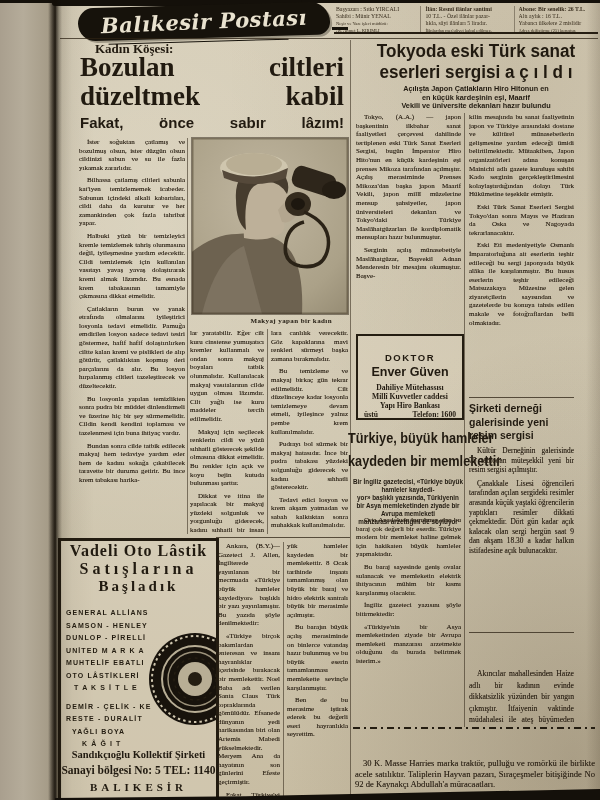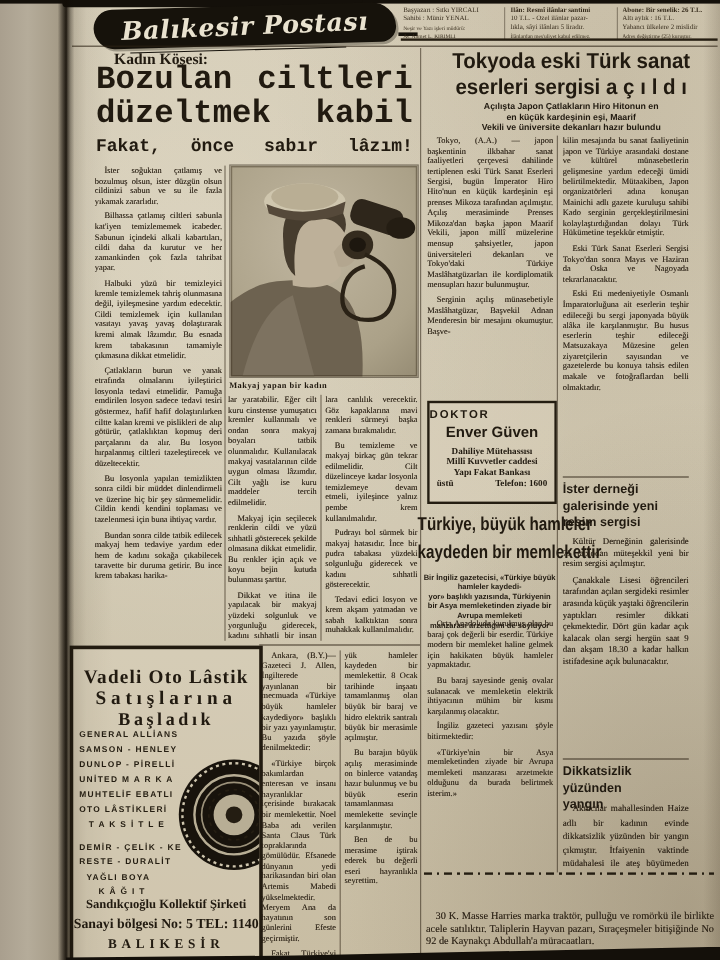--- a/index.html
+++ b/index.html
@@ -23,21 +23,21 @@
   #bottom-wedge{left:55px;top:789px;width:545px;height:11px;background:#14100a;
     clip-path:polygon(0 100%,0 82%,35% 66%,100% 0,100% 100%);}
   .col{font:7px/8.6px "Liberation Serif",serif;text-align:justify;color:#2e2418;overflow:hidden;
     text-shadow:0 0 .3px rgba(46,36,24,.55);}
   .col p{margin:0 0 4px;text-indent:8px;}
   .col p.ni{text-indent:0;}
   .vr{position:absolute;width:1px;background:rgba(45,35,20,.55);}
   .hr{position:absolute;height:1px;background:rgba(45,35,20,.75);}
   .serifhead{font-family:"Liberation Serif",serif;font-weight:bold;color:#211a10;text-align:right;}
   .sanshead{font-family:"Liberation Sans",sans-serif;font-weight:bold;color:#211a10;}
-  .stretch{text-align:justify;text-align-last:justify;font-family:Liberation Mono, monospace;}
+  .stretch{text-align:justify;text-align-last:justify;}
   .mini{font:5.8px/7px "Liberation Serif",serif;color:#382d1d;}
   .mini div{white-space:nowrap;overflow:hidden;}
 </style>
 </head>
 <body>
 
 <div id="canvas">
   <div class="abs" id="left-strip"></div>
   <div class="abs" id="paper"></div>
   <div class="abs" id="top-dark"></div>
@@ -76,21 +76,21 @@
   <div class="abs serifhead" style="left:95px;top:41px;font-size:13px">Kadın Köşesi:</div>
   <div class="abs serifhead stretch" style="left:80px;top:53px;width:264px;font-size:27px;line-height:28px">Bozulan ciltleri</div>
   <div class="abs serifhead stretch" style="left:80px;top:82px;width:264px;font-size:27px;line-height:28px">düzeltmek kabil</div>
   <div class="abs sanshead stretch" style="left:80px;top:114px;width:264px;font-size:15px">Fakat, önce sabır lâzım!</div>
 
   <div class="abs col" style="left:79px;top:138px;width:106px;height:396px">
     <p>İster soğuktan çatlamış ve bozulmuş olsun, ister düzgün olsun cildinizi sabun ve su ile fazla yıkamak zararlıdır.</p>
     <p>Bilhassa çatlamış ciltleri sabunla kat'iyen temizlememek icabeder. Sabunun içindeki alkali kabartıları, cildi daha da kurutur ve her zamankinden çok fazla tahribat yapar.</p>
     <p>Halbuki yüzü bir temizleyici kremle temizlemek tahriş olunmasına değil, iyileşmesine yardım edecektir. Cildi temizlemek için kullanılan vasıtayı yavaş yavaş dolaştırarak kremi almak lâzımdır. Bu esnada krem tabakasının tamamiyle çıkmasına dikkat etmelidir.</p>
     <p>Çatlakların burun ve yanak etrafında olmalarını iyileştirici losyonla tedavi etmelidir. Pamuğa emdirilen losyon sadece tedavi tesiri göstermez, hafif hafif dolaştırılırken ciltte kalan kremi ve pislikleri de alıp götürür, çatlaklıktan kopmuş deri parçalarını da alır. Bu losyon hırpalanmış ciltleri tazeleştirecek ve düzeltecektir.</p>
-    <p>Bu losyonla yapılan temizlikten sonra cildi bir müddet dinlendirmeli ve üzerine hiç bir şey sürmemelidir. Cildin kendi kendini toplaması ve tazelenmesi için buna ihtiyaç vardır.</p>
+    <p>Bu losyonla yapılan temizlikten sonra pudra bir müddet dinlendirmeli ve üzerine hiç bir şey sürmemelidir. Cildin kendi kendini toplaması ve tazelenmesi için buna ihtiyaç vardır.</p>
     <p>Bundan sonra cilde tatbik edilecek makyaj hem tedaviye yardım eder hem de kadını sokağa çıkabilecek taravette bir duruma getirir. Bu ince krem tabakası harika-</p>
   </div>
   <div class="vr" style="left:187px;top:138px;height:396px"></div>
 
   <div class="abs" style="left:191px;top:137px;width:156px;height:176px;border:1px solid rgba(40,30,18,.5);overflow:hidden">
     <svg width="156" height="176" viewBox="0 0 156 176">
       <defs>
         <radialGradient id="pbg" cx="45%" cy="35%" r="85%">
           <stop offset="0%" stop-color="#c0b6a0"></stop>
             <stop offset="70%" stop-color="#aba188"></stop>
@@ -115,40 +115,40 @@
       <rect x="100" y="32" width="44" height="22" rx="8" transform="rotate(18 122 43)" fill="#2e261b"></rect>
       <ellipse cx="142" cy="52" rx="12" ry="9" fill="#241d13"></ellipse>
       <ellipse cx="106" cy="66" rx="13" ry="12" fill="#342b1e"></ellipse>
       <ellipse cx="106" cy="66" rx="7" ry="6" fill="#1d170f"></ellipse>
 
       <path d="M112,74 Q140,86 136,110 Q132,132 108,128 Q90,124 94,104 Q97,88 112,84" fill="none" stroke="#2a2216" stroke-width="3.5"></path>
 
       <rect width="156" height="176" fill="none" stroke="rgba(60,48,30,.45)" stroke-width="3"></rect>
     </svg>
   </div>
-  <div class="abs serifhead" style="left:191px;top:317px;width:156px;font-size:7px;text-align:left;letter-spacing:.4px">Makyaj yapan bir kadın</div>
+  <div class="abs serifhead" style="left:176px;top:317px;width:156px;font-size:7px;text-align:right;letter-spacing:.4px">Makyaj yapan bir kadın</div>
 
   <div class="abs col" style="left:190px;top:329px;width:74px;height:205px">
     <p class="ni">lar yaratabilir. Eğer cilt kuru cinstense yumuşatıcı kremler kullanmalı ve ondan sonra makyaj boyaları tatbik olunmalıdır. Kullanılacak makyaj vasıtalarının cilde uygun olması lâzımdır. Cilt yağlı ise kuru maddeler tercih edilmelidir.</p>
     <p>Makyaj için seçilecek renklerin cildi ve yüzü sıhhatli gösterecek şekilde olmasına dikkat etmelidir. Bu renkler için açık ve koyu bejin kutuda bulunması şarttır.</p>
     <p>Dikkat ve itina ile yapılacak bir makyaj yüzdeki solgunluk ve yorgunluğu giderecek, kadını sıhhatli bir insan yapacaktır. Göz ve dudakların boyanması da mühimdir. Tatlı bir kırmızı, dudak-</p>
   </div>
   <div class="vr" style="left:267px;top:329px;height:205px"></div>
   <div class="abs col" style="left:271px;top:329px;width:77px;height:205px">
     <p class="ni">lara canlılık verecektir. Göz kapaklarına mavi renkleri sürmeyi başka zamana bırakmalıdır.</p>
     <p>Bu temizleme ve makyaj birkaç gün tekrar edilmelidir. Cilt düzelinceye kadar losyonla temizlemeye devam etmeli, iyileşince yalnız pembe krem kullanılmalıdır.</p>
     <p>Pudrayı bol sürmek bir makyaj hatasıdır. İnce bir pudra tabakası yüzdeki solgunluğu giderecek ve kadını sıhhatli gösterecektir.</p>
     <p>Tedavi edici losyon ve krem akşam yatmadan ve sabah kalktıktan sonra muhakkak kullanılmalıdır.</p>
   </div>
   <div class="hr" style="left:216px;top:537px;width:134px"></div>
 
   <div class="vr" style="left:350px;top:40px;height:755px"></div>
 
   <div class="abs" style="left:58px;top:538px;width:155px;height:258px;border:3px solid #221b10;background:rgba(224,216,196,.35);overflow:hidden">
-    <div class="serifhead" style="margin-top:15px;text-align:center;font-size:16px;letter-spacing:1px">Vadeli Oto Lâstik</div>
+    <div class="serifhead" style="margin-top:1px;text-align:center;font-size:16px;letter-spacing:1px">Vadeli Oto Lâstik</div>
     <div class="serifhead" style="text-align:center;font-size:16px;letter-spacing:4px">Satışlarına</div>
     <div class="serifhead" style="text-align:center;font-size:15px;letter-spacing:3px">Başladık</div>
 
     <div style="position:absolute;left:5px;top:66px;width:96px;font:bold 7px/12.5px 'Liberation Sans',sans-serif;letter-spacing:1.1px;color:#241d11">
       <div>GENERAL  ALLİANS</div>
       <div>SAMSON - HENLEY</div>
       <div>DUNLOP - PİRELLİ</div>
       <div>UNİTED  M A R K A</div>
       <div>MUHTELİF  EBATLI</div>
       <div>OTO  LÂSTİKLERİ</div>
@@ -200,25 +200,25 @@
     <p>Serginin açılış münasebetiyle Maslâhatgüzar, Başvekil Adnan Menderesin bir mesajını okumuştur. Başve-</p>
   </div>
   <div class="vr" style="left:464px;top:113px;height:614px"></div>
   <div class="abs col" style="left:469px;top:113px;width:105px;height:280px">
     <p class="ni">kilin mesajında bu sanat faaliyetinin japon ve Türkiye arasındaki dostane ve kültürel münasebetlerin gelişmesine yardım edeceği ümidi belirtilmektedir. Mütaakiben, Japon organizatörleri adına konuşan Mainichi adlı gazete kuruluşu sahibi Kado serginin gerçekleştirilmesini kolaylaştırdığından dolayı Türk Hükümetine teşekkür etmiştir.</p>
     <p>Eski Türk Sanat Eserleri Sergisi Tokyo'dan sonra Mayıs ve Haziran da Oska ve Nagoyada tekrarlanacaktır.</p>
     <p>Eski Eti medeniyetiyle Osmanlı İmparatorluğuna ait eserlerin teşhir edileceği bu sergi japonyada büyük alâka ile karşılanmıştır. Bu husus eserlerin teşhir edileceği Matsuzakaya Müzesine gelen ziyaretçilerin sayısından ve gazetelerde bu konuya tahsis edilen makale ve fotoğraflardan belli olmaktadır.</p>
   </div>
 
   <div class="abs" style="left:356px;top:334px;width:104px;height:82px;border:2.5px solid #241d11;background:rgba(228,220,200,.3)">
-    <div class="sanshead" style="margin-top:4px;font-size:9.5px;letter-spacing:1.5px">DOKTOR</div>
+    <div class="sanshead" style="margin-top:16px;text-align:center;font-size:9.5px;letter-spacing:1.5px">DOKTOR</div>
     <div class="sanshead" style="text-align:center;font-size:12.5px;margin-top:2px">Enver Güven</div>
     <div class="serifhead" style="text-align:center;font-size:7.6px;margin-top:4px">Dahiliye Mütehassısı</div>
     <div class="serifhead" style="text-align:center;font-size:7.6px">Millî Kuvvetler caddesi</div>
-    <div class="serifhead" style="text-align:center;font-size:7.6px">Yapı Fakat Bankası</div>
+    <div class="serifhead" style="text-align:center;font-size:7.6px">Yapı Hiro Bankası</div>
     <div class="serifhead" style="display:flex;justify-content:space-between;padding:0 6px;font-size:7.6px">
       <span>üstü</span>
       <span>Telefon: 1600</span>
     </div>
   </div>
 
   <div class="abs sanshead" style="left:348px;top:426px;width:136px;font-size:15.5px;line-height:23px;white-space:nowrap;transform:scaleX(.82);transform-origin:left top">
     <div>Türkiye, büyük hamleler</div>
     <div>kaydeden bir memlekettir</div>
   </div>
@@ -230,34 +230,30 @@
   </div>
   <div class="abs col" style="left:356px;top:516px;width:105px;height:208px">
     <p>Orta Anadoluda kurulmuş olan bu baraj çok değerli bir eserdir. Türkiye modern bir memleket haline gelmek için hakikaten büyük hamleler yapmaktadır.</p>
     <p>Bu baraj sayesinde geniş ovalar sulanacak ve memleketin elektrik ihtiyacının mühim bir kısmı karşılanmış olacaktır.</p>
     <p>İngiliz gazeteci yazısını şöyle bitirmektedir:</p>
     <p>«Türkiye'nin bir Asya memleketinden ziyade bir Avrupa memleketi manzarası arzetmekte olduğunu da burada belirtmek isterim.»</p>
   </div>
 
   <div class="hr" style="left:469px;top:397px;width:105px"></div>
   <div class="abs sanshead" style="left:469px;top:402px;width:105px;font-size:10.5px;line-height:13.5px">
-    <div>İster derneği</div>
+    <div>Şirketi derneği</div>
     <div>galerisinde yeni</div>
     <div>resim sergisi</div>
   </div>
   <div class="abs col" style="left:469px;top:446px;width:105px;height:182px;font-size:7.4px;line-height:9.6px">
     <p>Kültür Derneğinin galerisinde 75 tablodan müteşekkil yeni bir resim sergisi açılmıştır.</p>
     <p>Çanakkale Lisesi öğrencileri tarafından açılan sergideki resimler arasında küçük yaştaki öğrencilerin yaptıkları resimler dikkati çekmektedir. Dört gün kadar açık kalacak olan sergi hergün saat 9 dan akşam 18.30 a kadar halkın istifadesine açık bulunacaktır.</p>
   </div>
 
   <div class="hr" style="left:469px;top:632px;width:105px"></div>
-  <div class="abs sanshead" style="left:469px;top:637px;width:105px;font-size:10.5px;line-height:13.5px">
-    <div>Dikkatsizlik yüzünden</div>
-    <div>yangın</div>
-  </div>
   <div class="abs col" style="left:469px;top:668px;width:105px;height:58px;font-size:7.6px;line-height:11.5px">
     <p>Akıncılar mahallesinden Haize adlı bir kadının evinde dikkatsizlik yüzünden bir yangın çıkmıştır. İtfaiyenin vaktinde müdahalesi ile ateş büyümeden söndürülmüştür.</p>
   </div>
 
   <div class="abs" style="left:353px;top:727px;width:242px;height:2px;background:repeating-linear-gradient(90deg,#241d11 0 7px,transparent 7px 11px,#241d11 11px 13px,transparent 13px 17px)"></div>
   <div class="abs col" style="left:355px;top:758px;width:240px;height:42px;font-size:8.6px;line-height:10.6px">
     <p>30 K. Masse Harries marka traktör, pulluğu ve romörkü ile birlikte acele satılıktır. Taliplerin Hayvan pazarı, Sıraçeşmeler bitişiğinde No 92 de Kaynakçı Abdullah'a müracaatları.</p>
   </div>
 
   <div class="abs" id="seam"></div>

